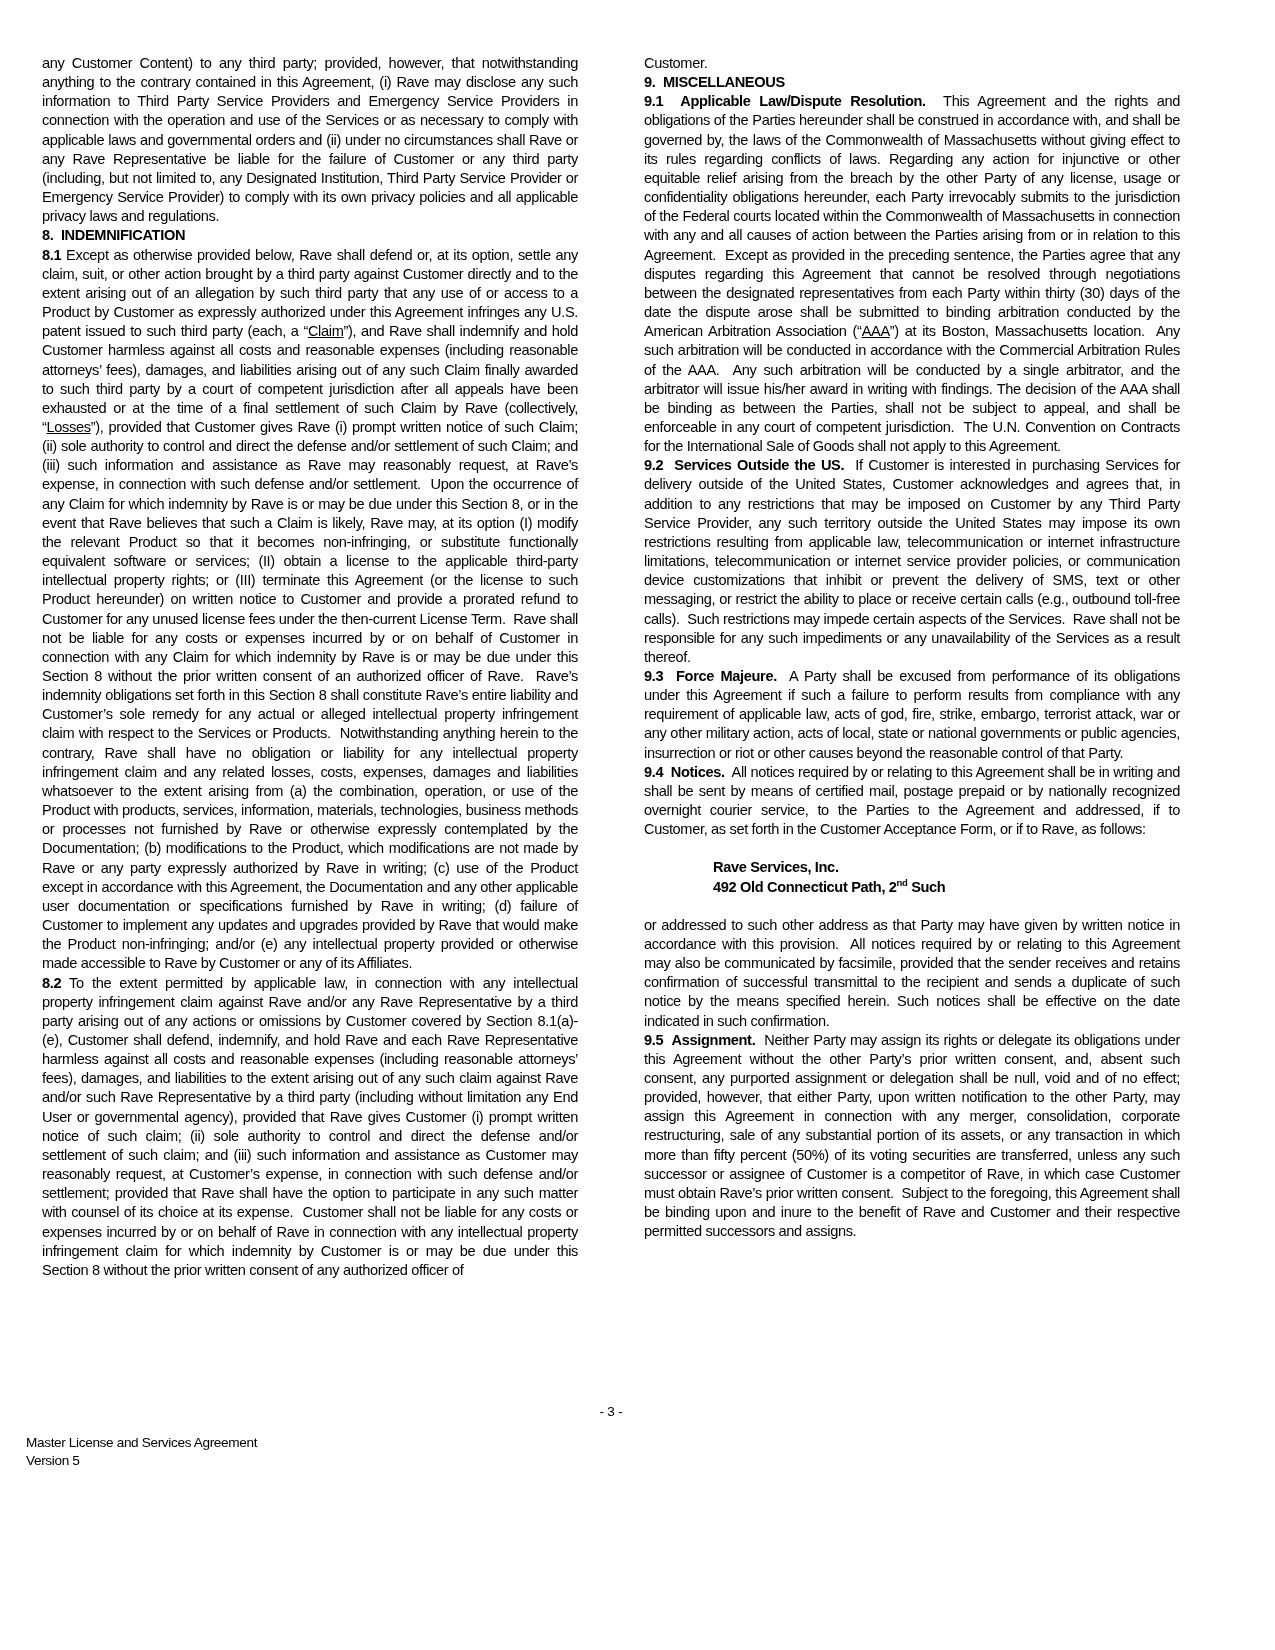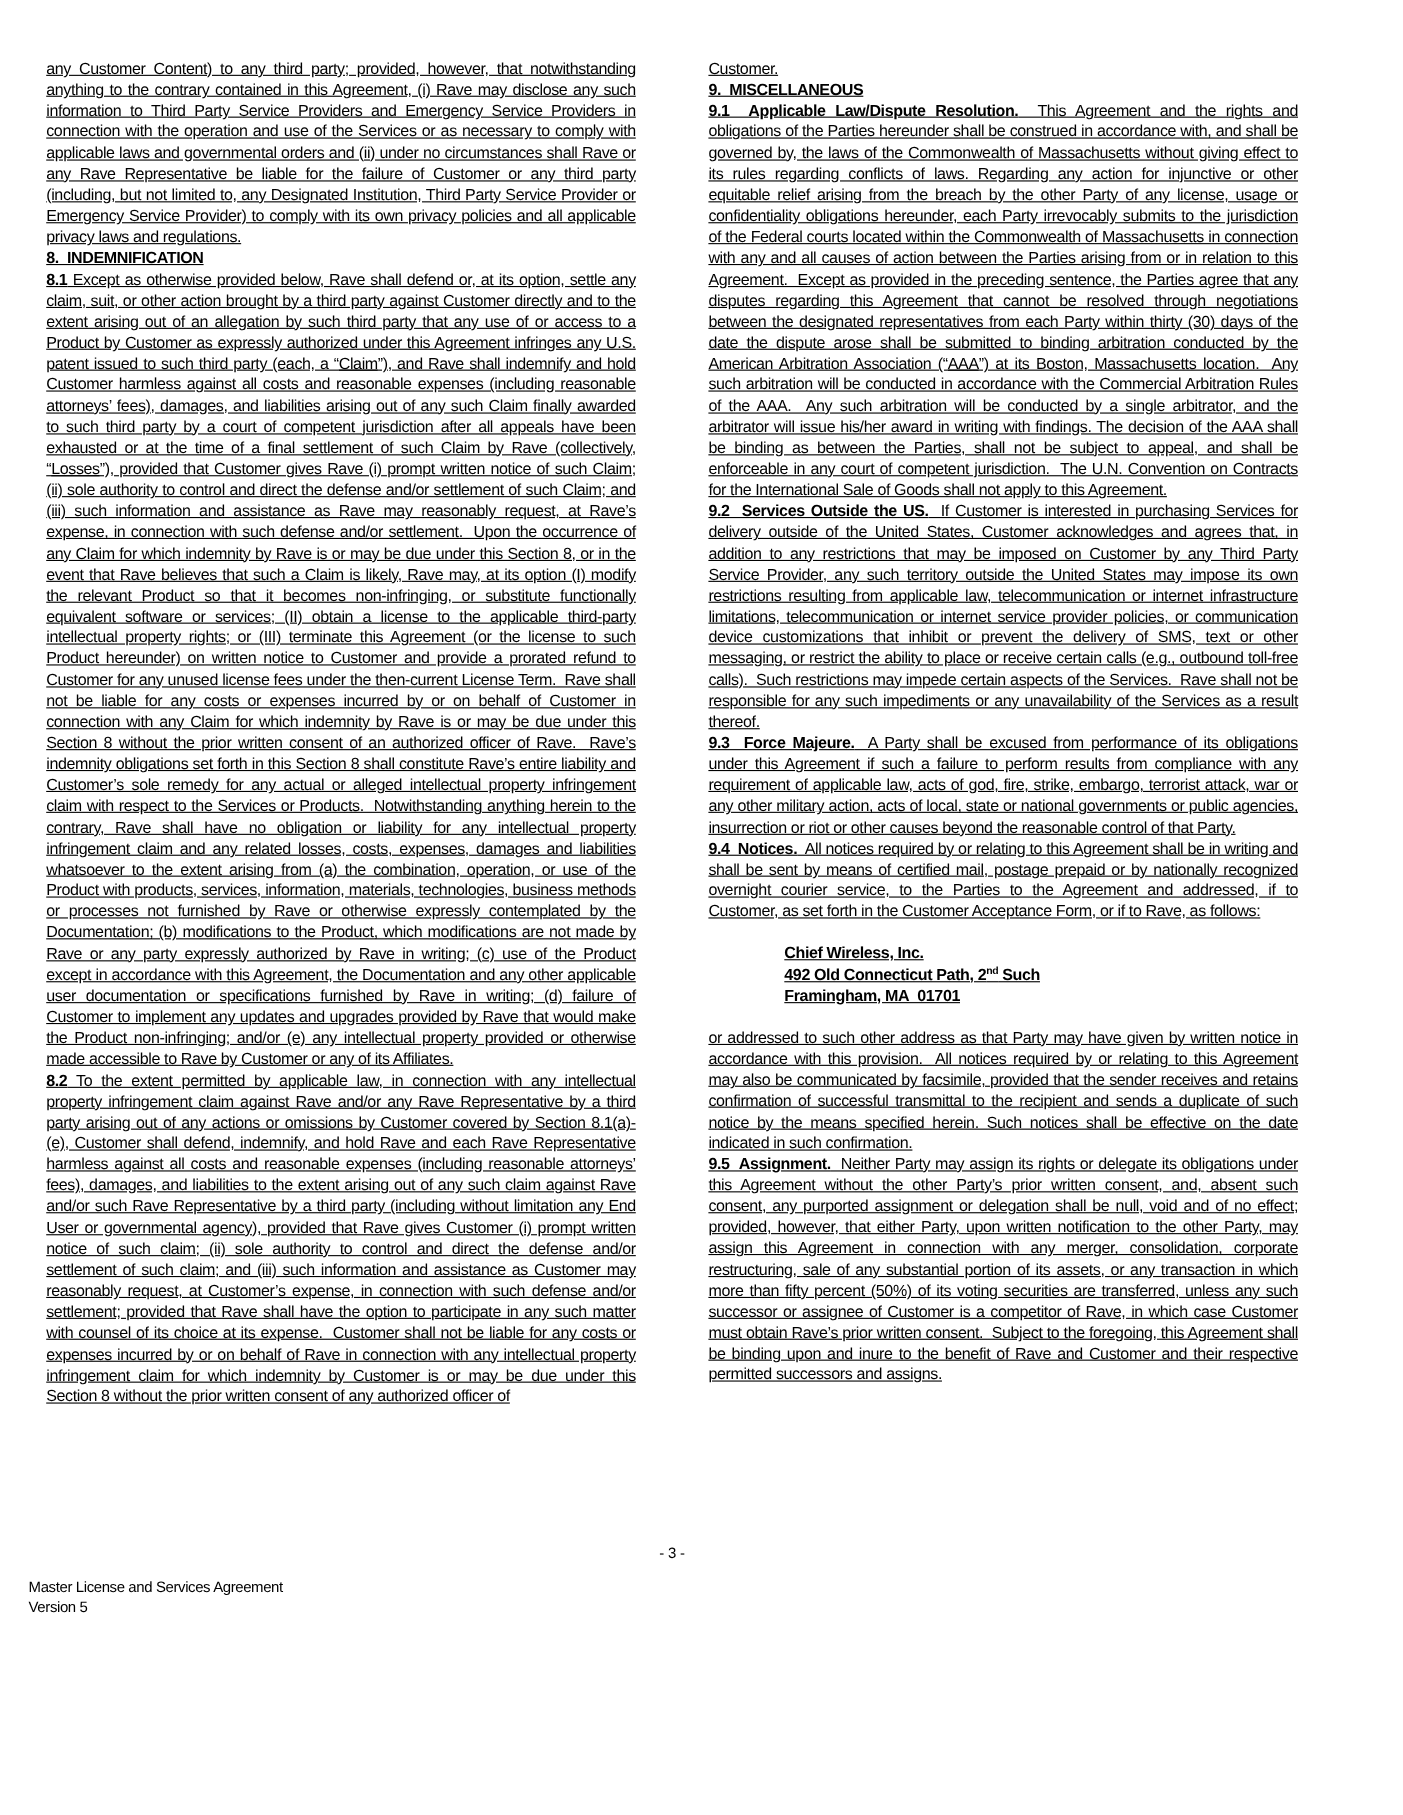--- a/index.html
+++ b/index.html
@@ -13,21 +13,20 @@
     position: relative;
     font-family: "Liberation Sans", sans-serif;
     color: #000000;
     overflow: hidden;
   }
   .page {
     position: absolute;
     inset: 0;
     padding: 54px 46px 0 42px;
     box-sizing: border-box;
-    text-decoration: underline;
   }
   .columns {
     display: flex;
     gap: 66px;
   }
   .col {
     width: 536px;
     flex: 0 0 536px;
   }
   p {
@@ -98,23 +97,22 @@
 
     <div class="col">
       <p>Customer.</p>
       <p class="h">9.&nbsp; MISCELLANEOUS</p>
       <p><span class="bhead">9.1&nbsp; Applicable Law/Dispute Resolution.</span><span>&nbsp; This Agreement and the rights and obligations of the Parties hereunder shall be construed in accordance with, and shall be governed by, the laws of the Commonwealth of Massachusetts without giving effect to its rules regarding conflicts of laws. Regarding any action for injunctive or other equitable relief arising from the breach by the other Party of any license, usage or confidentiality obligations hereunder, each Party irrevocably submits to the jurisdiction of the Federal courts located within the Commonwealth of Massachusetts in connection with any and all causes of action between the Parties arising from or in relation to this Agreement.&nbsp; Except as provided in the preceding sentence, the Parties agree that any disputes regarding this Agreement that cannot be resolved through negotiations between the designated representatives from each Party within thirty (30) days of the date the dispute arose shall be submitted to binding arbitration conducted by the American Arbitration Association (“</span><span class="u">AAA</span><span>”) at its Boston, Massachusetts location.&nbsp; Any such arbitration will be conducted in accordance with the Commercial Arbitration Rules of the AAA.&nbsp; Any such arbitration will be conducted by a single arbitrator, and the arbitrator will issue his/her award in writing with findings. The decision of the AAA shall be binding as between the Parties, shall not be subject to appeal, and shall be enforceable in any court of competent jurisdiction.&nbsp; The U.N. Convention on Contracts for the International Sale of Goods shall not apply to this Agreement.</span></p>
       <p><span class="bhead">9.2&nbsp; Services Outside the US.</span><span>&nbsp; If Customer is interested in purchasing Services for delivery outside of the United States, Customer acknowledges and agrees that, in addition to any restrictions that may be imposed on Customer by any Third Party Service Provider, any such territory outside the United States may impose its own restrictions resulting from applicable law, telecommunication or internet infrastructure limitations, telecommunication or internet service provider policies, or communication device customizations that inhibit or prevent the delivery of SMS, text or other messaging, or restrict the ability to place or receive certain calls (e.g., outbound toll-free calls).&nbsp; Such restrictions may impede certain aspects of the Services.&nbsp; Rave shall not be responsible for any such impediments or any unavailability of the Services as a result thereof.</span></p>
       <p><span class="bhead">9.3&nbsp; Force Majeure.</span><span>&nbsp; A Party shall be excused from performance of its obligations under this Agreement if such a failure to perform results from compliance with any requirement of applicable law, acts of god, fire, strike, embargo, terrorist attack, war or any other military action, acts of local, state or national governments or public agencies, insurrection or riot or other causes beyond the reasonable control of that Party.</span></p>
       <p><span class="bhead">9.4&nbsp; Notices.</span><span>&nbsp; All notices required by or relating to this Agreement shall be in writing and shall be sent by means of certified mail, postage prepaid or by nationally recognized overnight courier service, to the Parties to the Agreement and addressed, if to Customer, as set forth in the Customer Acceptance Form, or if to Rave, as follows:</span></p>
 
       <div class="addr">
-        <p>Chief Wireless, Inc.</p>
+        <p>Rave Services, Inc.</p>
         <p><span>492 Old Connecticut Path, 2</span><sup>nd</sup><span> Such</span></p>
-        <p>Framingham, MA&nbsp; 01701</p>
       </div>
 
       <p>or addressed to such other address as that Party may have given by written notice in accordance with this provision.&nbsp; All notices required by or relating to this Agreement may also be communicated by facsimile, provided that the sender receives and retains confirmation of successful transmittal to the recipient and sends a duplicate of such notice by the means specified herein. Such notices shall be effective on the date indicated in such confirmation.</p>
       <p><span class="bhead">9.5&nbsp; Assignment.</span><span>&nbsp; Neither Party may assign its rights or delegate its obligations under this Agreement without the other Party’s prior written consent, and, absent such consent, any purported assignment or delegation shall be null, void and of no effect; provided, however, that either Party, upon written notification to the other Party, may assign this Agreement in connection with any merger, consolidation, corporate restructuring, sale of any substantial portion of its assets, or any transaction in which more than fifty percent (50%) of its voting securities are transferred, unless any such successor or assignee of Customer is a competitor of Rave, in which case Customer must obtain Rave’s prior written consent.&nbsp; Subject to the foregoing, this Agreement shall be binding upon and inure to the benefit of Rave and Customer and their respective permitted successors and assigns.</span></p>
     </div>
 
   </div>
 
   <div class="pagenum">- 3 -</div>
 

